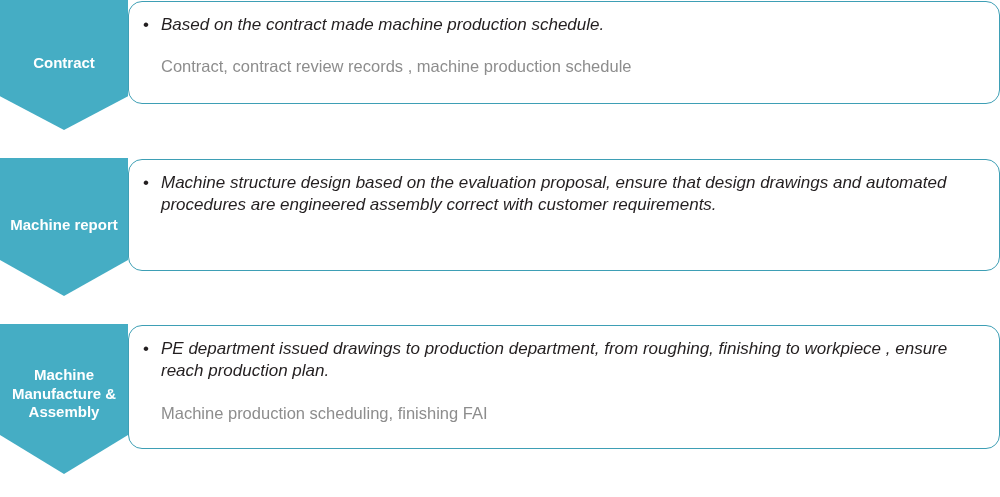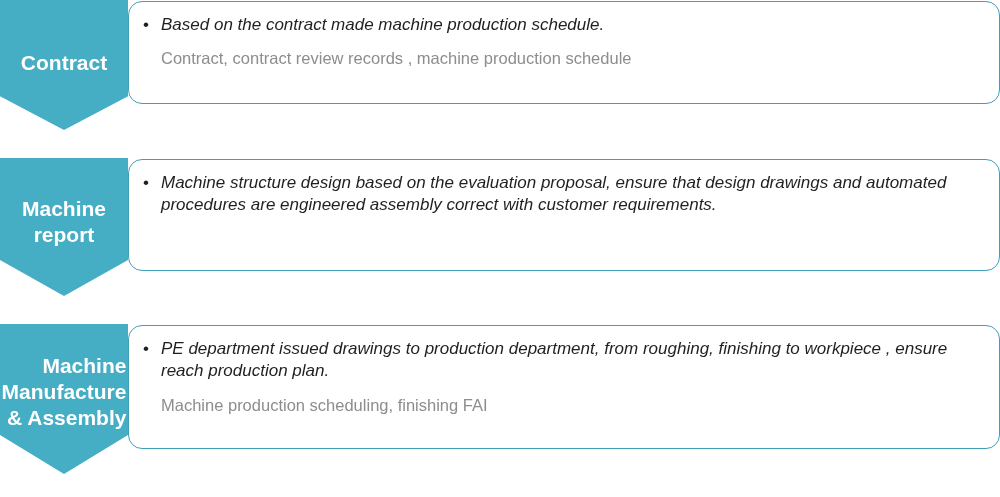--- a/index.html
+++ b/index.html
@@ -28,21 +28,21 @@
   .chevron {
     position: relative;
     width: 128px;
     flex: 0 0 128px;
     display: flex;
     align-items: center;
     justify-content: center;
     box-sizing: border-box;
     color: #ffffff;
     font-weight: bold;
-    font-size: 21px;
+    font-size: 15px;
     line-height: 1.25;
     text-align: center;
     background: #45ADC4;
     -webkit-clip-path: polygon(0 0, 100% 0, 100% 74%, 50% 100%, 0 74%);
     clip-path: polygon(0 0, 100% 0, 100% 74%, 50% 100%, 0 74%);
   }
   .chevron-label {
     transform: translateY(-9%);
     padding: 0 6px;
   }
@@ -71,35 +71,35 @@
     color: #231f20;
   }
   .bullet-text {
     flex: 1 1 auto;
     font-style: italic;
   }
   .sub-line {
     color: #8d8d8d;
     font-size: 16.5px;
     line-height: 1.32;
-    margin-top: 12px;
+    margin-top: 20px;
     padding-left: 18px;
   }
 
   
   #row-1 { height: 130px; }
   #row-1 .chevron { height: 130px; }
   #row-1 .callout { height: 103px; margin-top: 1px; }
 
   #row-2 { height: 138px; margin-top: 28px; }
   #row-2 .chevron { height: 138px; }
   #row-2 .callout { height: 112px; margin-top: 1px; }
 
   #row-3 { height: 150px; margin-top: 28px; }
-  #row-3 .chevron { height: 150px; text-align: right; }
+  #row-3 .chevron { height: 150px; }
   #row-3 .callout { height: 124px; margin-top: 1px; }
 </style>
 </head>
 <body>
 
 <div class="diagram">
 
   <div class="row" id="row-1">
     <div class="chevron">
       <span class="chevron-label">Contract</span>

